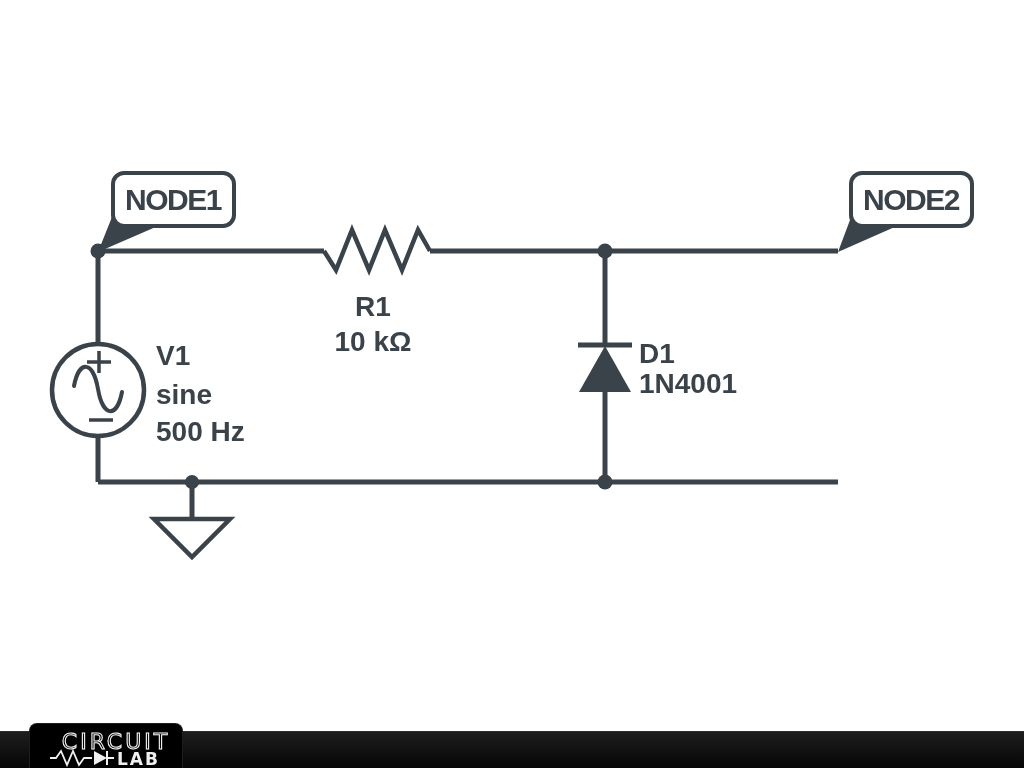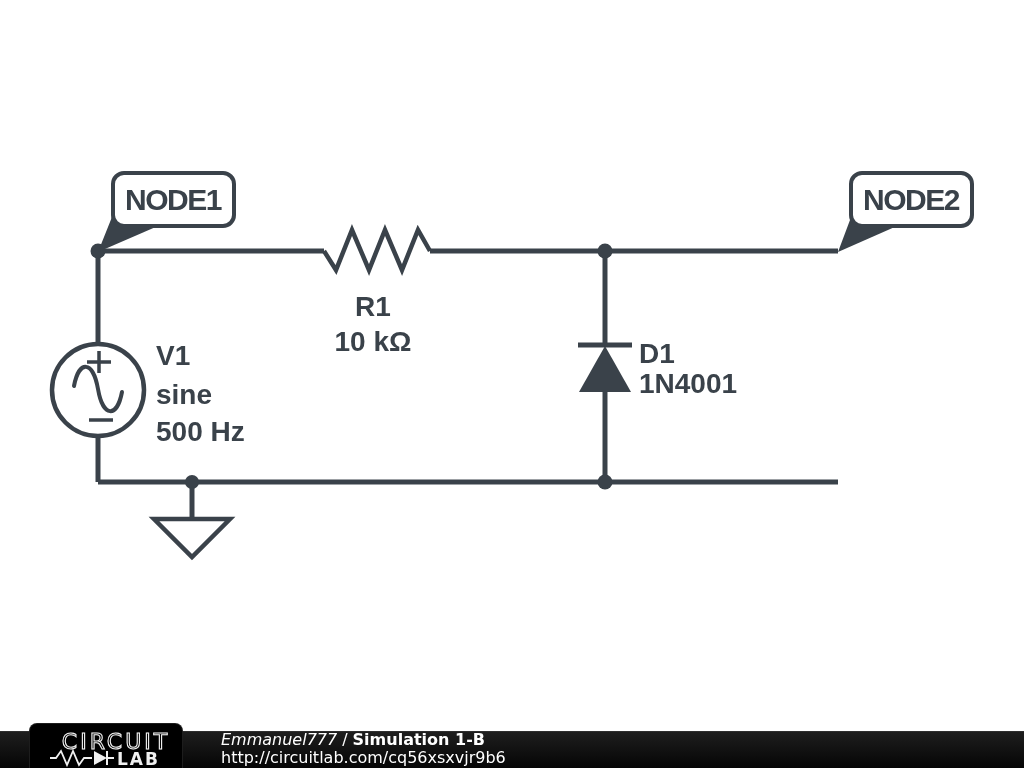--- a/index.html
+++ b/index.html
@@ -97,20 +97,14 @@
       <text x="86" y="25" text-anchor="middle" font-family="DejaVu Sans, sans-serif" font-size="22" letter-spacing="3" fill="none" stroke="#f0f0f0" stroke-width="1.1">CIRCUIT</text>
       <g>
         <path d="M20,34 h6 l5,-7 l6,14 l6,-14 l6,14 l5,-7 h8" fill="none" stroke="#f0f0f0" stroke-width="1.8"></path>
         <polygon points="64,27 64,41 77,34" fill="#f0f0f0"></polygon>
         <path d="M77,27 V41 M77,34 H84" fill="none" stroke="#f0f0f0" stroke-width="2"></path>
       </g>
       <text x="87" y="41" font-family="DejaVu Sans, sans-serif" font-size="17" font-weight="bold" letter-spacing="2" fill="#f0f0f0">LAB</text>
     </svg>
   </div>
 
-  <div class="credits">
-    <div class="title-line">
-      <span class="author">Emmanuel777</span><span class="sep">/</span><span class="sim-title">Simulation 1-B</span>
-    </div>
-    <div class="url-line">http://circuitlab.com/cq56xsxvjr9b6</div>
-  </div>
 
 </div>
 
 </body></html>

